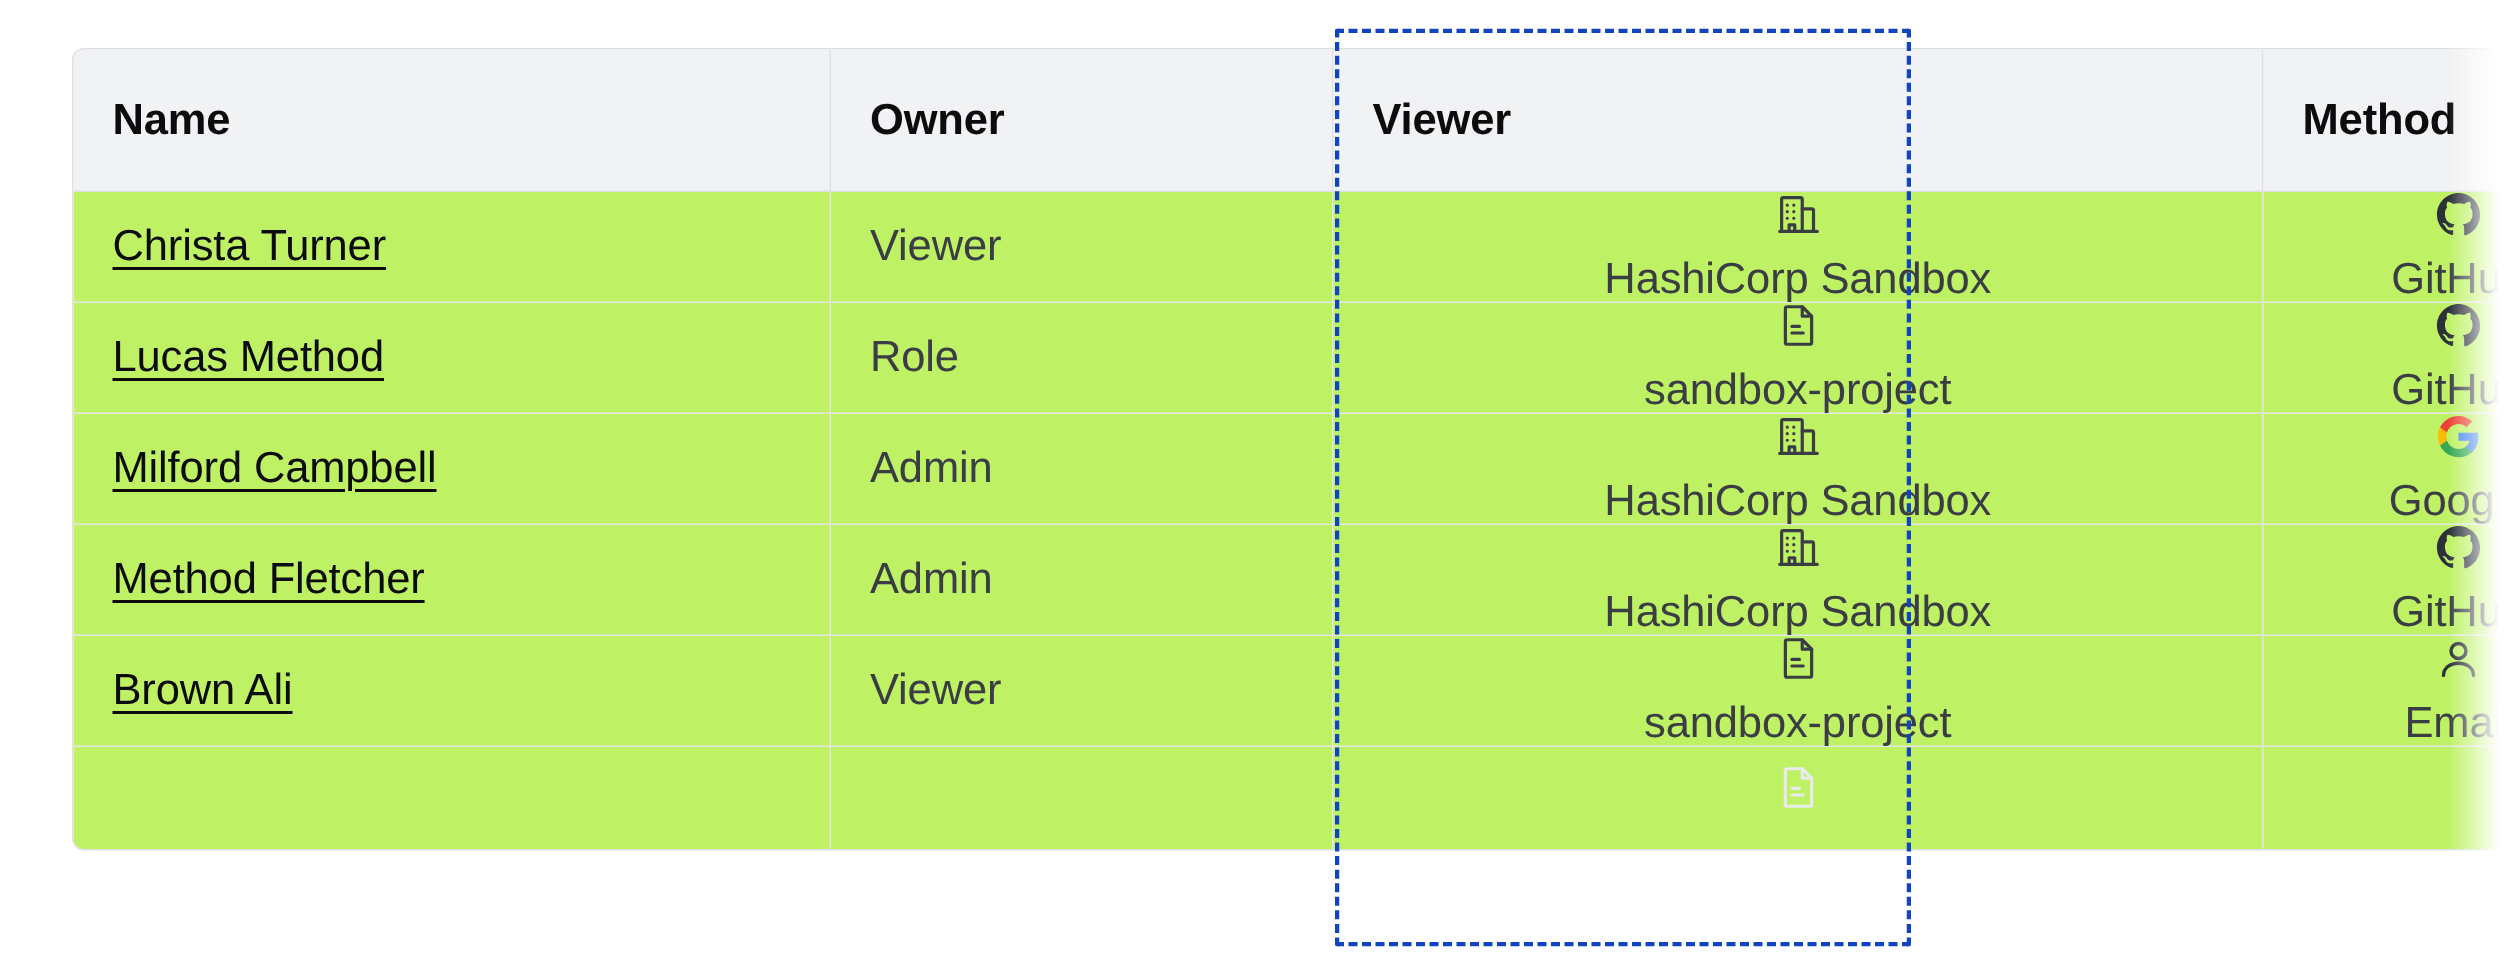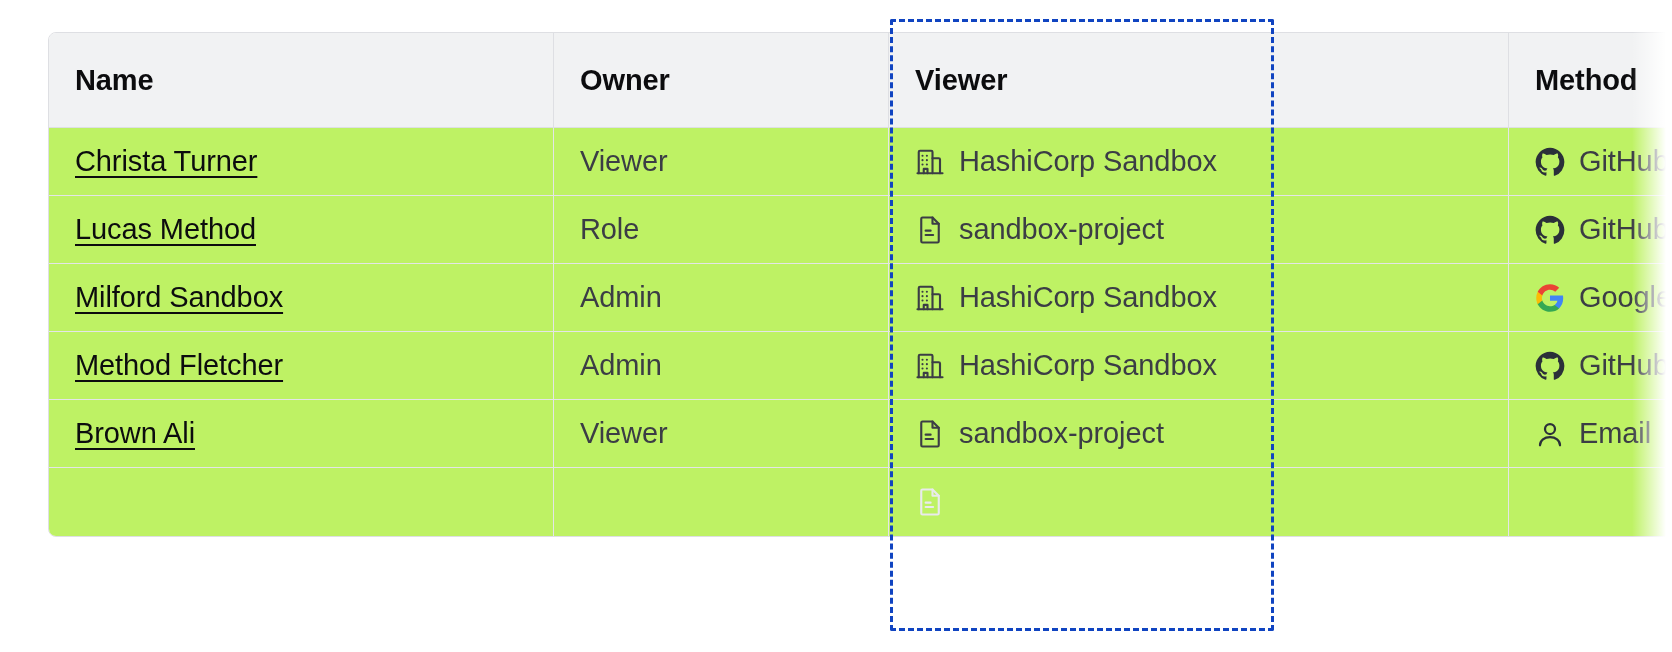--- a/index.html
+++ b/index.html
@@ -79,20 +79,21 @@
     text-decoration: underline;
     text-underline-offset: 5px;
     text-decoration-thickness: 2px;
     cursor: pointer;
   }
 
   .cell-inline {
     display: flex;
     align-items: center;
     gap: 14px;
+    flex-direction: column;
   }
   .cell-inline .label { line-height: 1; }
 
   .icon { flex: 0 0 auto; display: inline-flex; align-items: center; justify-content: center; }
   .icon svg { display: block; }
 
   
   .scope-highlight {
     position: absolute;
     left: 890px;
@@ -193,21 +194,21 @@
                   <path d="M12 .5C5.73.5.5 5.73.5 12a11.5 11.5 0 0 0 7.86 10.93c.58.1.79-.25.79-.56v-2.1c-3.2.7-3.88-1.37-3.88-1.37-.53-1.35-1.29-1.71-1.29-1.71-1.06-.72.08-.7.08-.7 1.17.08 1.78 1.2 1.78 1.2 1.04 1.79 2.74 1.27 3.4.97.11-.76.41-1.27.74-1.56-2.55-.29-5.23-1.28-5.23-5.7 0-1.26.45-2.29 1.19-3.1-.12-.29-.52-1.46.11-3.05 0 0 .97-.31 3.18 1.18a11 11 0 0 1 5.8 0c2.2-1.49 3.17-1.18 3.17-1.18.63 1.59.23 2.76.12 3.05.74.81 1.18 1.84 1.18 3.1 0 4.43-2.69 5.41-5.25 5.69.42.36.79 1.08.79 2.18v3.23c0 .31.21.67.8.56A11.5 11.5 0 0 0 23.5 12C23.5 5.73 18.27.5 12 .5z"></path>
                 </svg>
               </span>
               <span class="label">GitHub</span>
             </span>
           </td>
         </tr>
 
         <tr>
           <td>
-            <span class="name-link">Milford Sandbox</span>
+            <span class="name-link">Milford Campbell</span>
           </td>
           <td>Admin</td>
           <td>
             <span class="cell-inline">
               <span class="icon">
                 <svg width="30" height="30" viewBox="0 0 24 24" fill="none" stroke="#3b3d45" stroke-width="1.7" stroke-linecap="round" stroke-linejoin="round">
                   <path d="M3 21V4a1 1 0 0 1 1-1h9a1 1 0 0 1 1 1v17"></path>
                   <path d="M14 9h5a1 1 0 0 1 1 1v11"></path>
                   <path d="M2 21h20"></path>
                   <path d="M6 7h.01M9.5 7h.01M6 10.5h.01M9.5 10.5h.01M6 14h.01M9.5 14h.01"></path>

